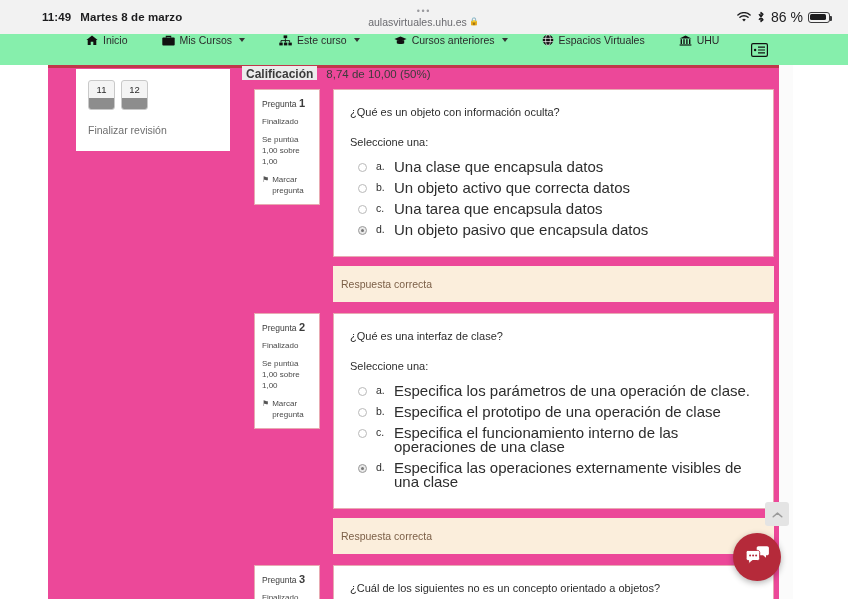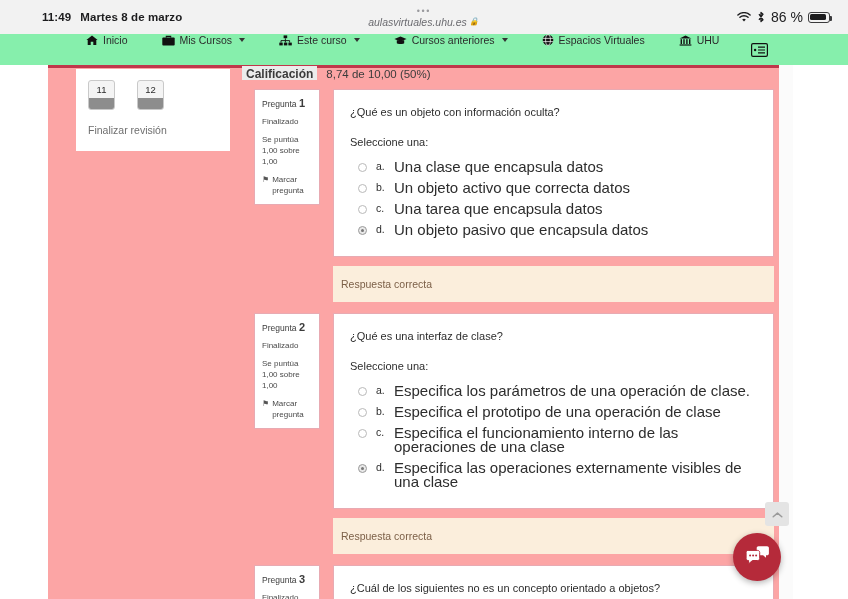--- a/index.html
+++ b/index.html
@@ -26,21 +26,21 @@
   }
   .sb-date { font-weight: 700; }
   .sb-center {
     position: absolute; left: 0; right: 0;
     display: flex; flex-direction: column; align-items: center;
     justify-content: center; gap: 0px; pointer-events: none;
   }
   .sb-dots { font-size: 9px; color: #9a9a9e; letter-spacing: 1.6px; line-height: 9px; height: 9px; }
   .sb-url {
     display: flex; align-items: flex-start; gap: 3px;
-    font-size: 10.5px; color: #6b6b70; line-height: 12px; font-style: italic;
+    font-size: 10.5px; color: #6b6b70; line-height: 12px;
   }
   .sb-lock { font-size: 8px; color: #8a8a8e; }
   .sb-right {
     position: absolute; right: 18px;
     display: flex; align-items: center; gap: 5px;
     font-size: 14px; color: #1c1c1e; font-weight: 500;
   }
   .sb-right svg { display: block; }
   .batt {
     position: relative; width: 22px; height: 11px;
@@ -78,21 +78,21 @@
   }
   .nav-burger {
     position: absolute; right: 80px; top: 50%; transform: translateY(-50%);
     cursor: pointer; display: flex; align-items: center;
   }
 
   
   .page {
     position: absolute; top: 65px; left: 48px;
     width: 745px; height: 534px;
-    background: #fca5a5;
+    background: #ec4899;
     overflow: hidden;
   }
   .red-rule {
     position: absolute; top: 0; left: 0; width: 745px; height: 3px;
     background: #c0374b;
   }
 
   
   .grade-line {
     position: absolute; top: 1px; left: 194px;
@@ -105,21 +105,21 @@
   }
   .grade-value { font-size: 11.5px; color: #3b3b3b; }
 
   
   .side-block {
     position: absolute; left: 28px; top: 4px;
     width: 154px; height: 82px;
     background: #ffffff;
     padding: 11px 12px 12px 12px;
   }
-  .qnav { display: flex; gap: 22px; }
+  .qnav { display: flex; gap: 6px; }
   .qnav-btn {
     width: 27px; height: 30px;
     border: 1px solid #c9c9c9; border-radius: 3px;
     background: #f4f4f4; overflow: hidden;
     display: flex; flex-direction: column; cursor: pointer;
   }
   .qnav-num {
     flex: 1; display: flex; align-items: center; justify-content: center;
     font-size: 9.5px; color: #2b2b2b;
   }

